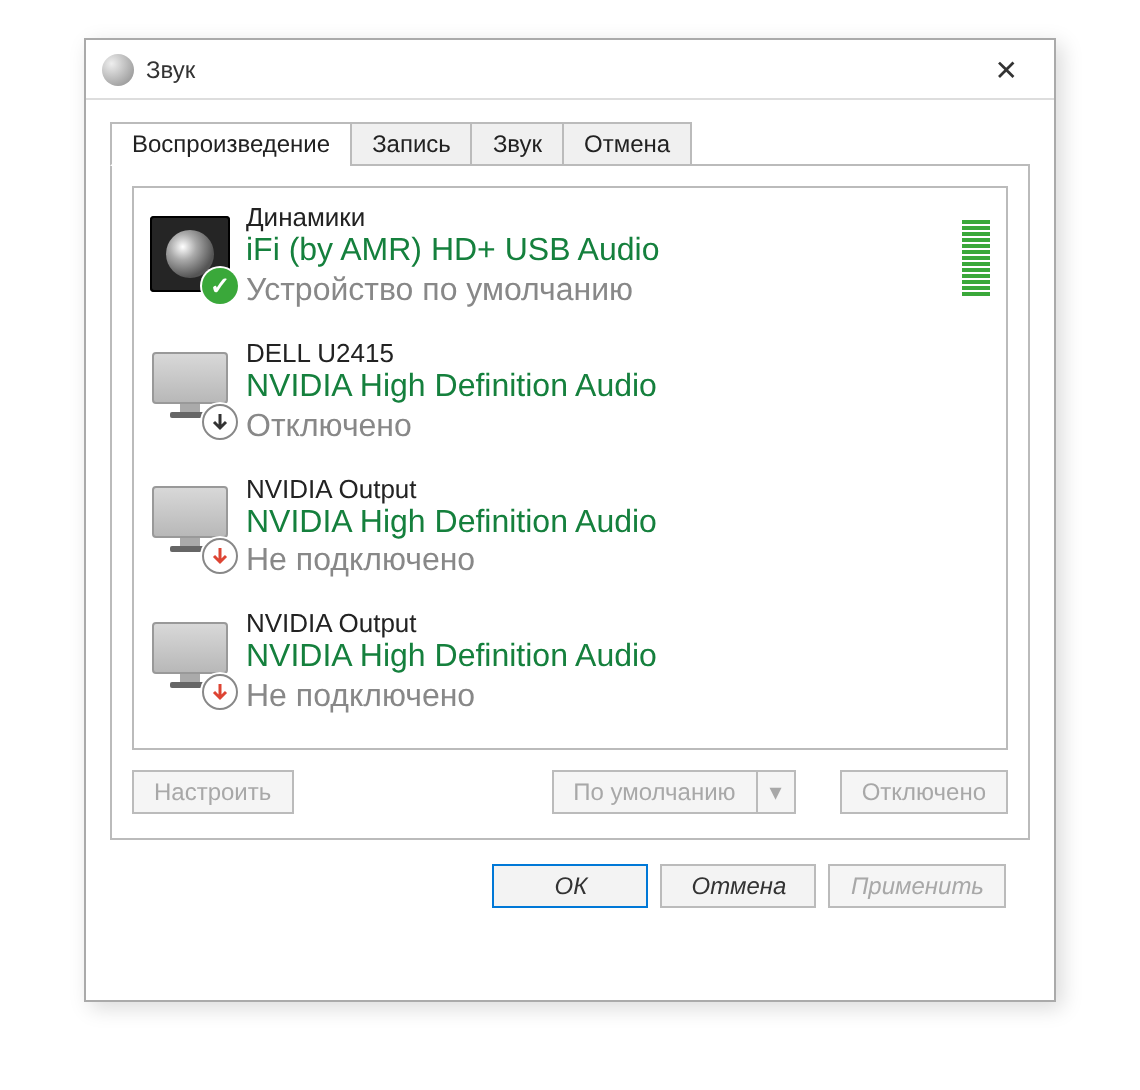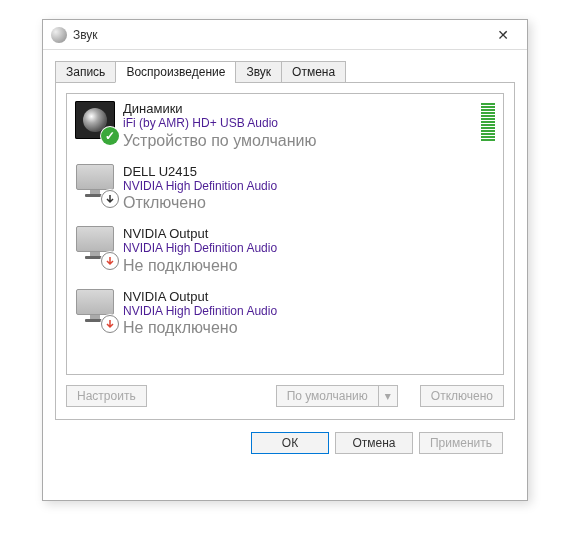--- a/index.html
+++ b/index.html
@@ -9,64 +9,64 @@
 .title-icon { width: 16px; height: 16px; border-radius: 50%; background: radial-gradient(circle at 30% 30%, #eee, #888); margin-right: 6px; }
 .title-text { flex: 1; color: #333; }
 .close-x { font-size: 14px; padding: 4px 10px; cursor: pointer; color: #333; }
 .content { padding: 10px 12px 12px 12px; }
 .tabs { display: flex; position: relative; top: 1px; z-index: 2; }
 .tab { padding: 3px 10px; border: 1px solid #bbb; background: #f0f0f0; margin-right: -1px; cursor: pointer; color: #222; }
 .tab.active { background: #fff; border-bottom: 1px solid #fff; }
 .tabpanel { border: 1px solid #bbb; padding: 10px 10px 12px 10px; position: relative; z-index: 1; background: #fff; }
 .instruction { color: #222; margin-bottom: 8px; line-height: 1.3; }
 .list { border: 1px solid #bbb; background: #fff; height: 282px; overflow: auto; }
-.item { display: flex; align-items: flex-start; padding: 7px 8px; }
+.item { display: flex; align-items: center; padding: 7px 8px; }
 .icon-wrap { width: 40px; height: 40px; position: relative; margin-right: 8px; flex-shrink: 0; }
 .speaker-box { width: 40px; height: 38px; background: #252525; border-radius: 2px; position: relative; box-shadow: inset 0 0 0 1px #000; }
 .speaker-cone { position: absolute; left: 50%; top: 50%; width: 24px; height: 24px; margin: -12px 0 0 -12px; border-radius: 50%; background: radial-gradient(circle at 35% 35%, #fff, #aaa 30%, #555 70%); }
 .monitor { width: 38px; height: 26px; background: linear-gradient(#d8d8d8, #b8b8b8); border: 1px solid #999; border-radius: 2px; margin: 0 auto; }
 .monitor-stand { width: 10px; height: 4px; background: #aaa; margin: 0 auto; }
 .monitor-base { width: 20px; height: 3px; background: #666; margin: 0 auto; border-radius: 1px; }
 .badge { position: absolute; right: -4px; bottom: -4px; width: 18px; height: 18px; border-radius: 50%; display: flex; align-items: center; justify-content: center; font-size: 11px; font-weight: bold; box-shadow: 0 0 0 1px #fff; }
 .badge.ok { background: #3aa83a; color: #fff; }
 .badge.ok::after { content: "✓"; font-size: 12px; color: #fff; }
 .badge.disabled { background: #fff; border: 1px solid #888; }
 .badge.disabled svg { width: 10px; height: 10px; }
 .badge.red { background: #fff; border: 1px solid #888; }
 .badge.red svg { width: 10px; height: 10px; }
 .item-text { flex: 1; color: #333; }
 .item-name { color: #222; font-size: 13px; }
-.item-sub { color: #4c1d95; font-size: 12px; line-height: 1.3; }
+.item-sub { color: #15803d; font-size: 16px; line-height: 1.3; }
 .item-status { color: #888; font-size: 16px; }
 .level { width: 14px; height: 40px; display: flex; flex-direction: column-reverse; gap: 1px; margin-left: 6px; }
 .level-bar { height: 2px; background: #3aa83a; }
 .btn-row { display: flex; gap: 22px; margin-top: 10px; align-items: center; }
 .btn { border: 1px solid #bbb; background: #f3f3f3; padding: 3px 10px; color: #333; min-width: 80px; text-align: center; cursor: pointer; }
 .btn.disabled { color: #a8a8a8; background: #f5f5f5; }
 .btn.split { display: flex; padding: 0; }
 .btn.split .main { padding: 3px 10px; border-right: 1px solid #bbb; }
 .btn.split .arrow { padding: 3px 6px; }
 .spacer { flex: 1; }
 .bottom-row { display: flex; gap: 6px; justify-content: flex-end; padding: 12px 12px 0 12px; }
-.bottom-row .btn { min-width: 78px; }
+.bottom-row .btn { min-width: 78px; font-style: italic; }
 .btn.primary { border: 1px solid #0078d7; }
 </style>
 </head>
 <body>
 
 <div class="dialog">
   <div class="titlebar">
     <span class="title-icon"></span>
     <span class="title-text">Звук</span>
     <span class="close-x">✕</span>
   </div>
   <div class="content">
     <div class="tabs">
+      <div class="tab active"><span>Воспроизведение</span></div>
       <div class="tab"><span>Запись</span></div>
-      <div class="tab active"><span>Воспроизведение</span></div>
       <div class="tab"><span>Звук</span></div>
       <div class="tab"><span>Отмена</span></div>
     </div>
     <div class="tabpanel">
       <div class="list">
 
         <div class="item">
           <div class="icon-wrap">
             <div class="speaker-box">
                 <div class="speaker-cone"></div>

